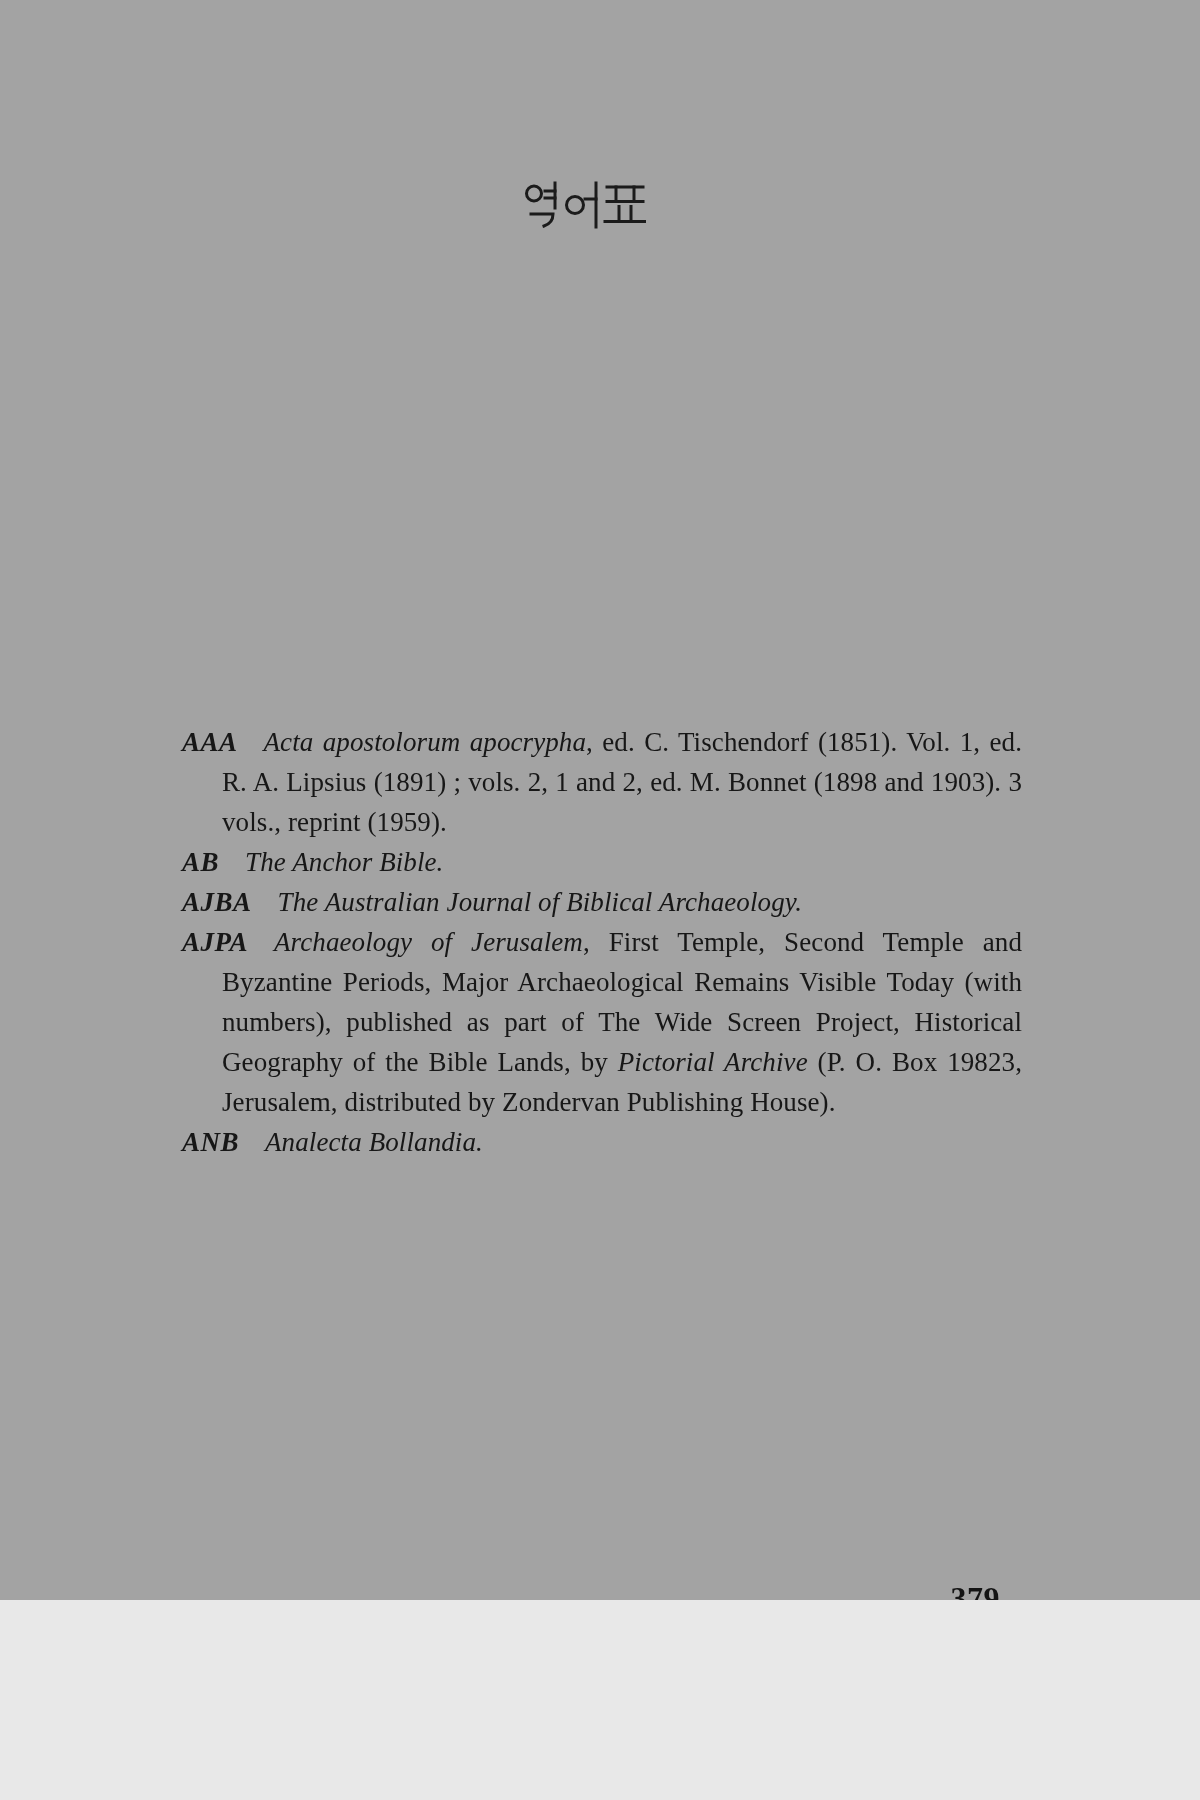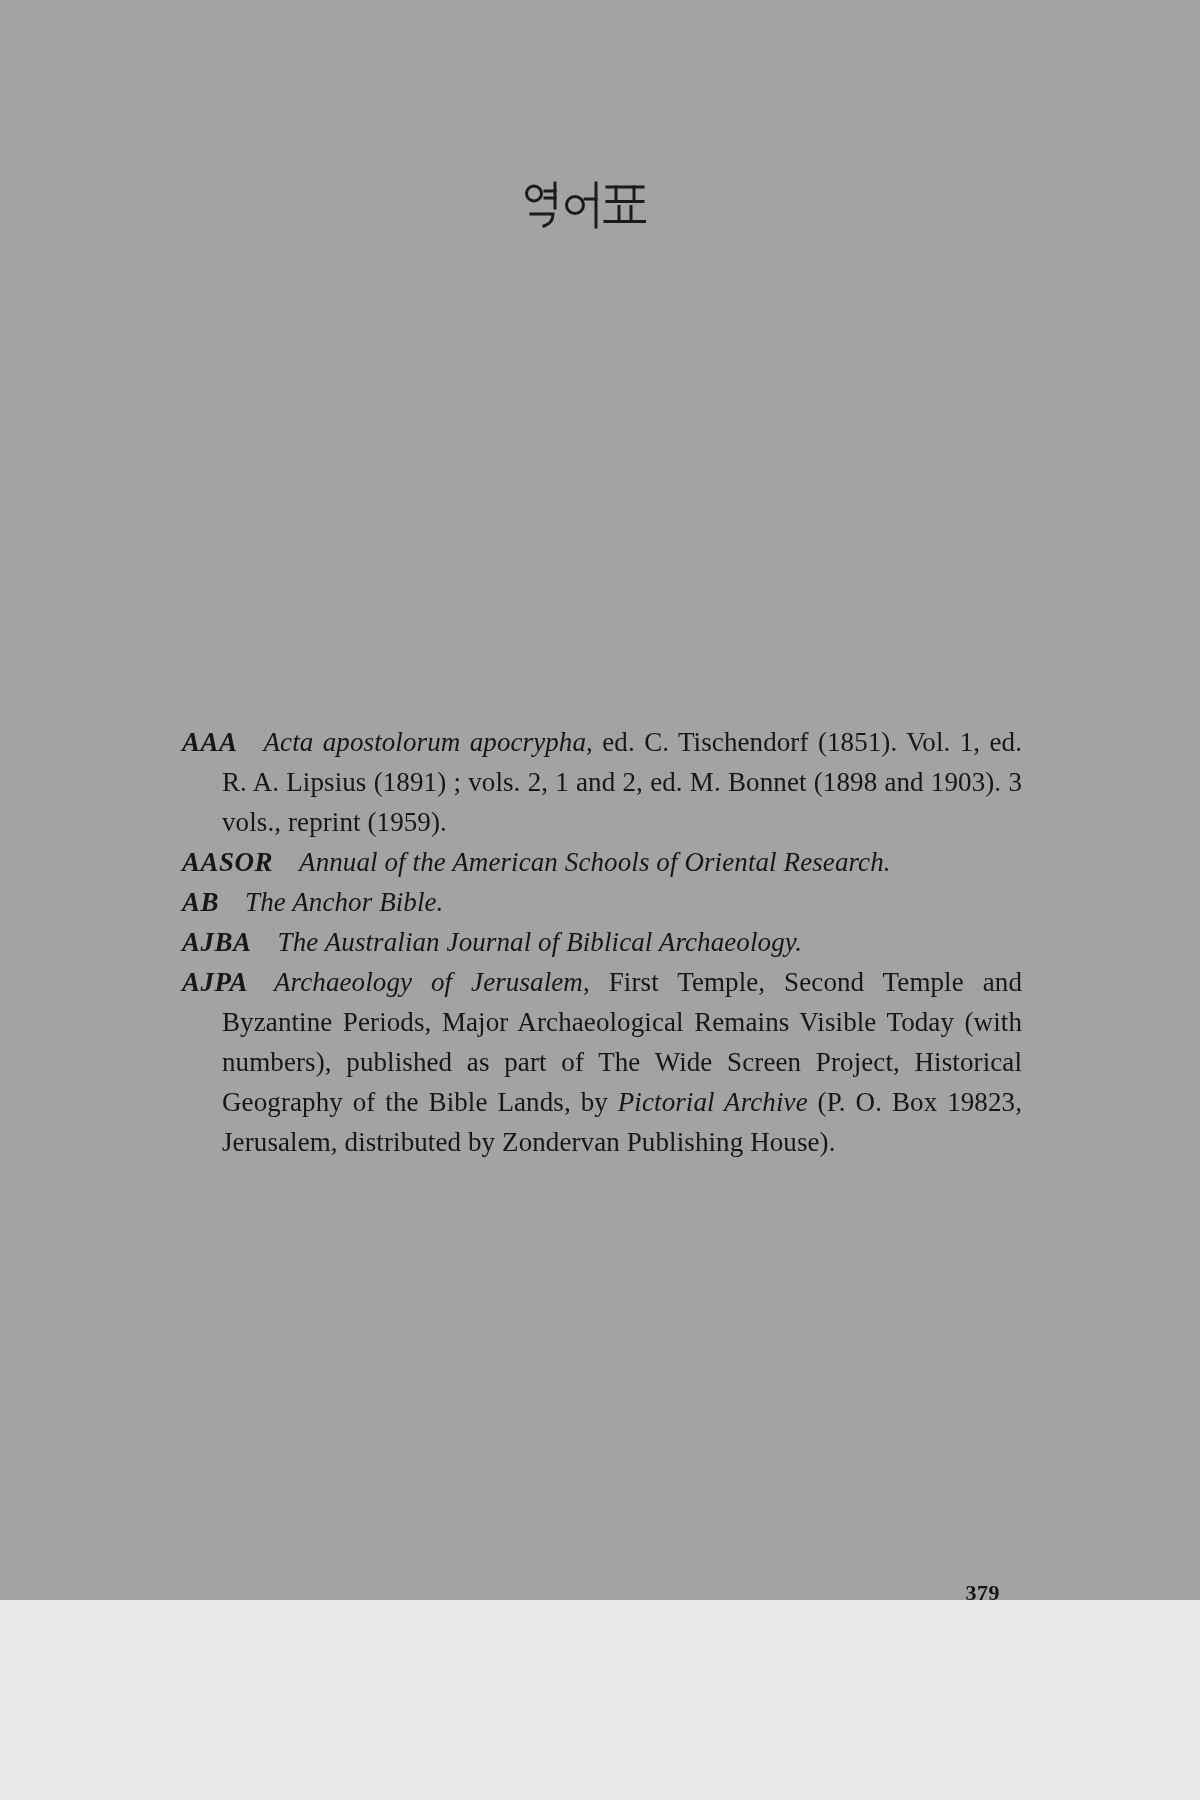--- a/index.html
+++ b/index.html
@@ -57,21 +57,21 @@
     letter-spacing: 0.5px;
   }
   .seg-i { font-style: italic; }
   
   .page-number {
     position: absolute;
     top: 1580px;
     left: 880px;
     width: 120px;
     text-align: right;
-    font-size: 22px;
+    font-size: 32px;
     font-weight: 600;
     color: #141414;
     letter-spacing: 0.5px;
   }
 </style>
 </head>
 <body>
 
 <main class="page">
 
@@ -94,21 +94,21 @@
       <path d="M83 20.5 H119"></path>
       <path d="M95 25.5 V40.5"></path>
       <path d="M107 25.5 V40.5"></path>
       <path d="M81 40.5 H121"></path>
     </svg>
     <span class="sr">약어표</span>
   </header>
 
   <section id="entries" class="entries">
       <div class="entry"><span class="abbr">AAA</span><span><span class="seg seg-i">Acta apostolorum apocrypha</span><span class="seg">, ed. C. Tischendorf (1851). Vol. 1, ed. R. A. Lipsius (1891) ; vols. 2, 1 and 2, ed. M. Bonnet (1898 and 1903). 3 vols., reprint (1959).</span></span></div>
-      <div class="entry"><span class="abbr">AASOR</span><span><span class="seg seg-i">Annual of the American Schools of Oriental Research.</span></span></div>
       <div class="entry"><span class="abbr">AB</span><span><span class="seg seg-i">The Anchor Bible.</span></span></div>
       <div class="entry"><span class="abbr">AJBA</span><span><span class="seg seg-i">The Australian Journal of Biblical Archaeology.</span></span></div>
       <div class="entry"><span class="abbr">AJPA</span><span><span class="seg seg-i">Archaeology of Jerusalem</span><span class="seg">, First Temple, Second Temple and Byzantine Periods, Major Archaeological Remains Visible Today (with numbers), published as part of The Wide Screen Project, Historical Geography of the Bible Lands, by </span><span class="seg seg-i">Pictorial Archive</span><span class="seg"> (P. O. Box 19823, Jerusalem, distributed by Zondervan Publishing House).</span></span></div>
+      <div class="entry"><span class="abbr">ANB</span><span><span class="seg seg-i">Analecta Bollandia.</span></span></div>
     </section>
 
   <div class="page-number">379</div>
 
 </main>
 
 </body></html>

